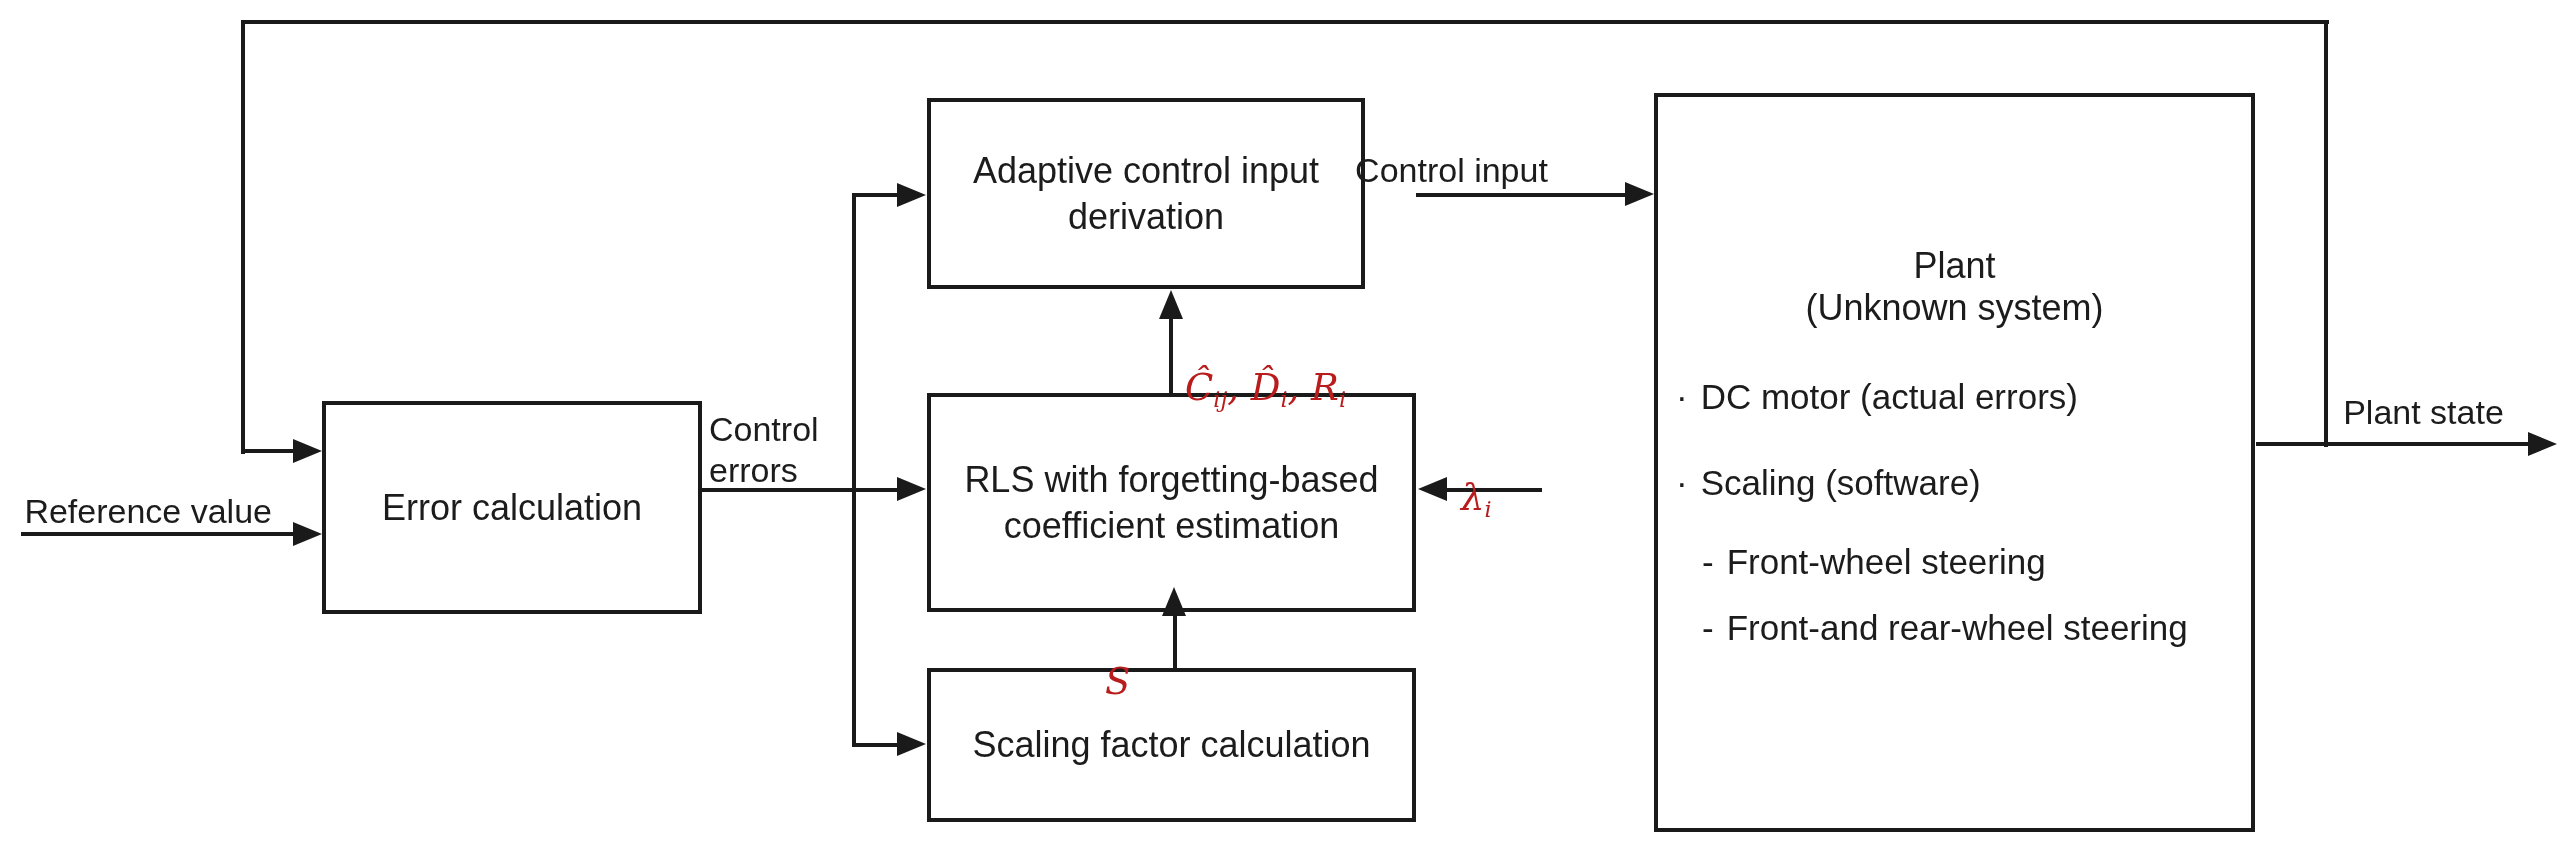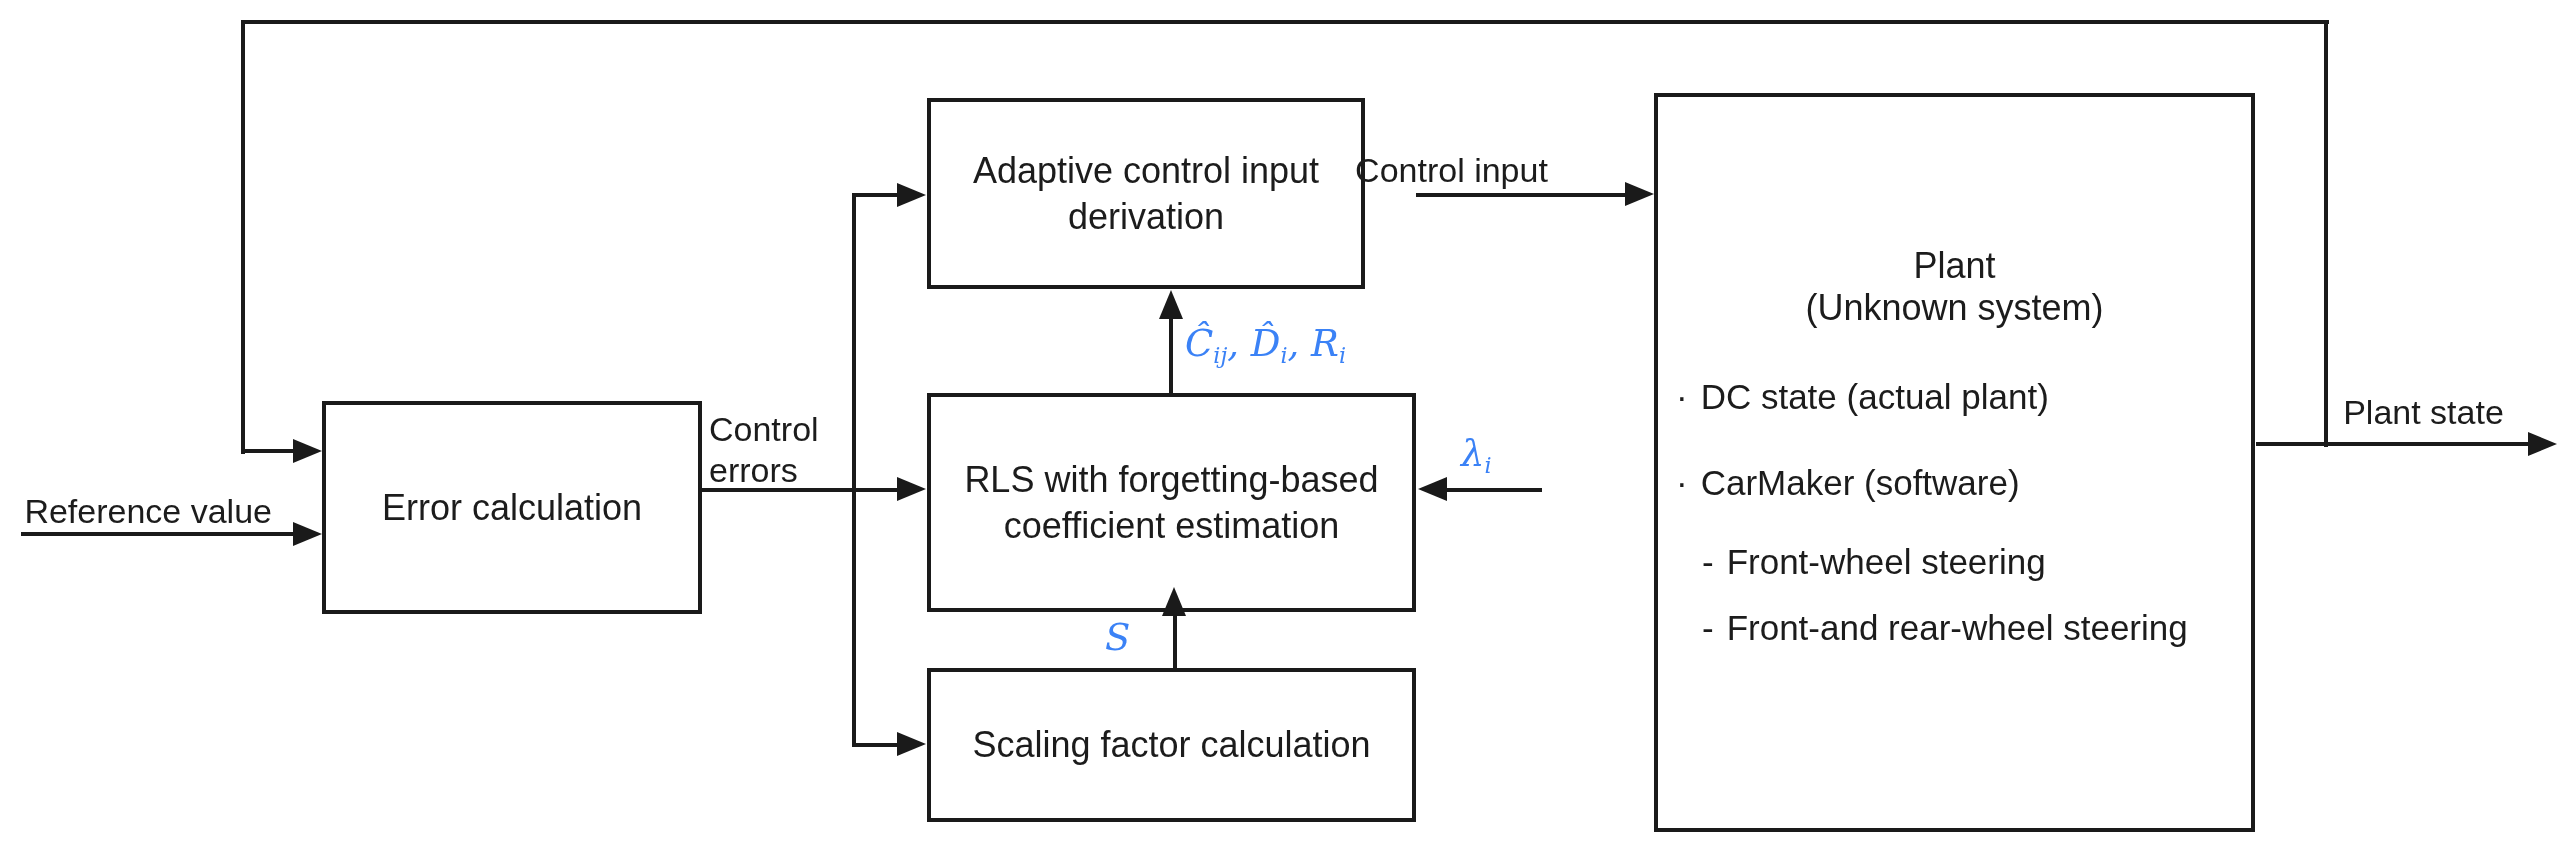--- a/index.html
+++ b/index.html
@@ -40,22 +40,23 @@
     line-height: 41px;
     color: #1c1c1c;
     white-space: nowrap;
   }
   .center { text-align: center; }
   .math {
     position: absolute;
     font-family: "DejaVu Serif", serif;
     font-style: italic;
     font-size: 37px;
-    color: #3b82f6;
+    color: #b91c1c;
     white-space: nowrap;
+    margin-top: 44px;
   }
   .msub {
     font-size: 0.6em;
     vertical-align: -0.32em;
     font-style: italic;
   }
   
   .ar, .al, .au {
     position: absolute;
     width: 0;
@@ -161,24 +162,24 @@
   <div class="lbl center" style="left:1332px; top:150px; width:239px;">Control input</div>
   <div class="line" style="left:1416px; top:193px; width:210px; height:4.1px;"></div>
   <div class="ar" style="left:1625px; top:182px;"></div>
 
   <div class="block" style="left:1654px; top:93px; width:601px; height:739px; justify-content:flex-start;">
     <div class="plant-title">
       <div>Plant</div>
       <div>(Unknown system)</div>
     </div>
     <div class="plant-item" style="left:18px; top:280px;">
-      <span class="marker">·</span><span>DC state (actual plant)</span>
+      <span class="marker">·</span><span>DC motor (actual errors)</span>
     </div>
     <div class="plant-item" style="left:18px; top:366px;">
-      <span class="marker">·</span><span>CarMaker (software)</span>
+      <span class="marker">·</span><span>Scaling (software)</span>
     </div>
     <div class="plant-item" style="left:44px; top:445px;">
       <span class="marker">-</span><span>Front-wheel steering</span>
     </div>
     <div class="plant-item" style="left:44px; top:511px;">
       <span class="marker">-</span><span>Front-and rear-wheel steering</span>
     </div>
   </div>
 
   <div class="lbl center" style="left:2322px; top:392px; width:203px;">Plant state</div>

